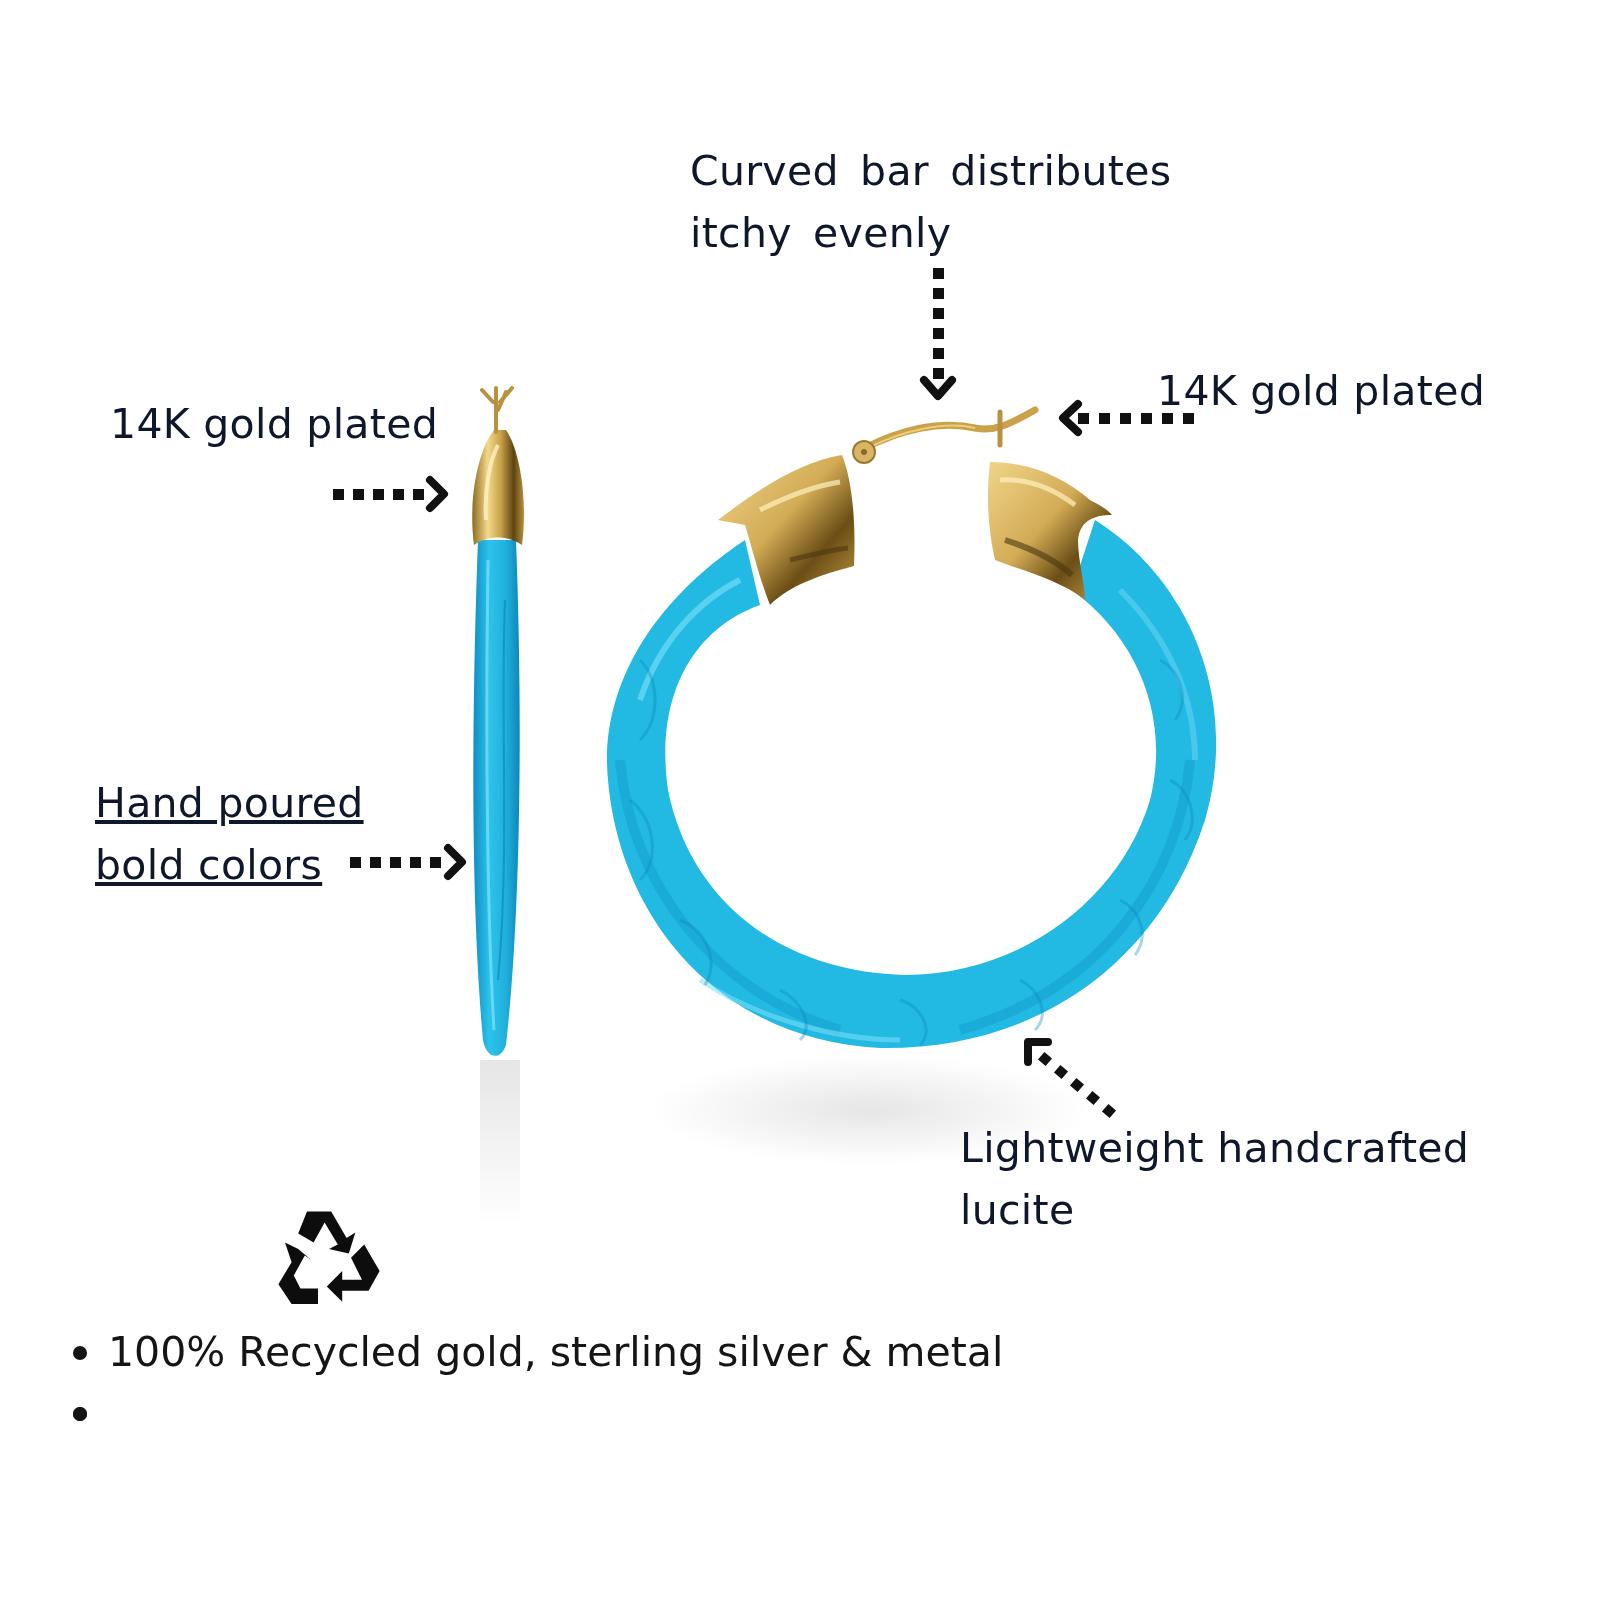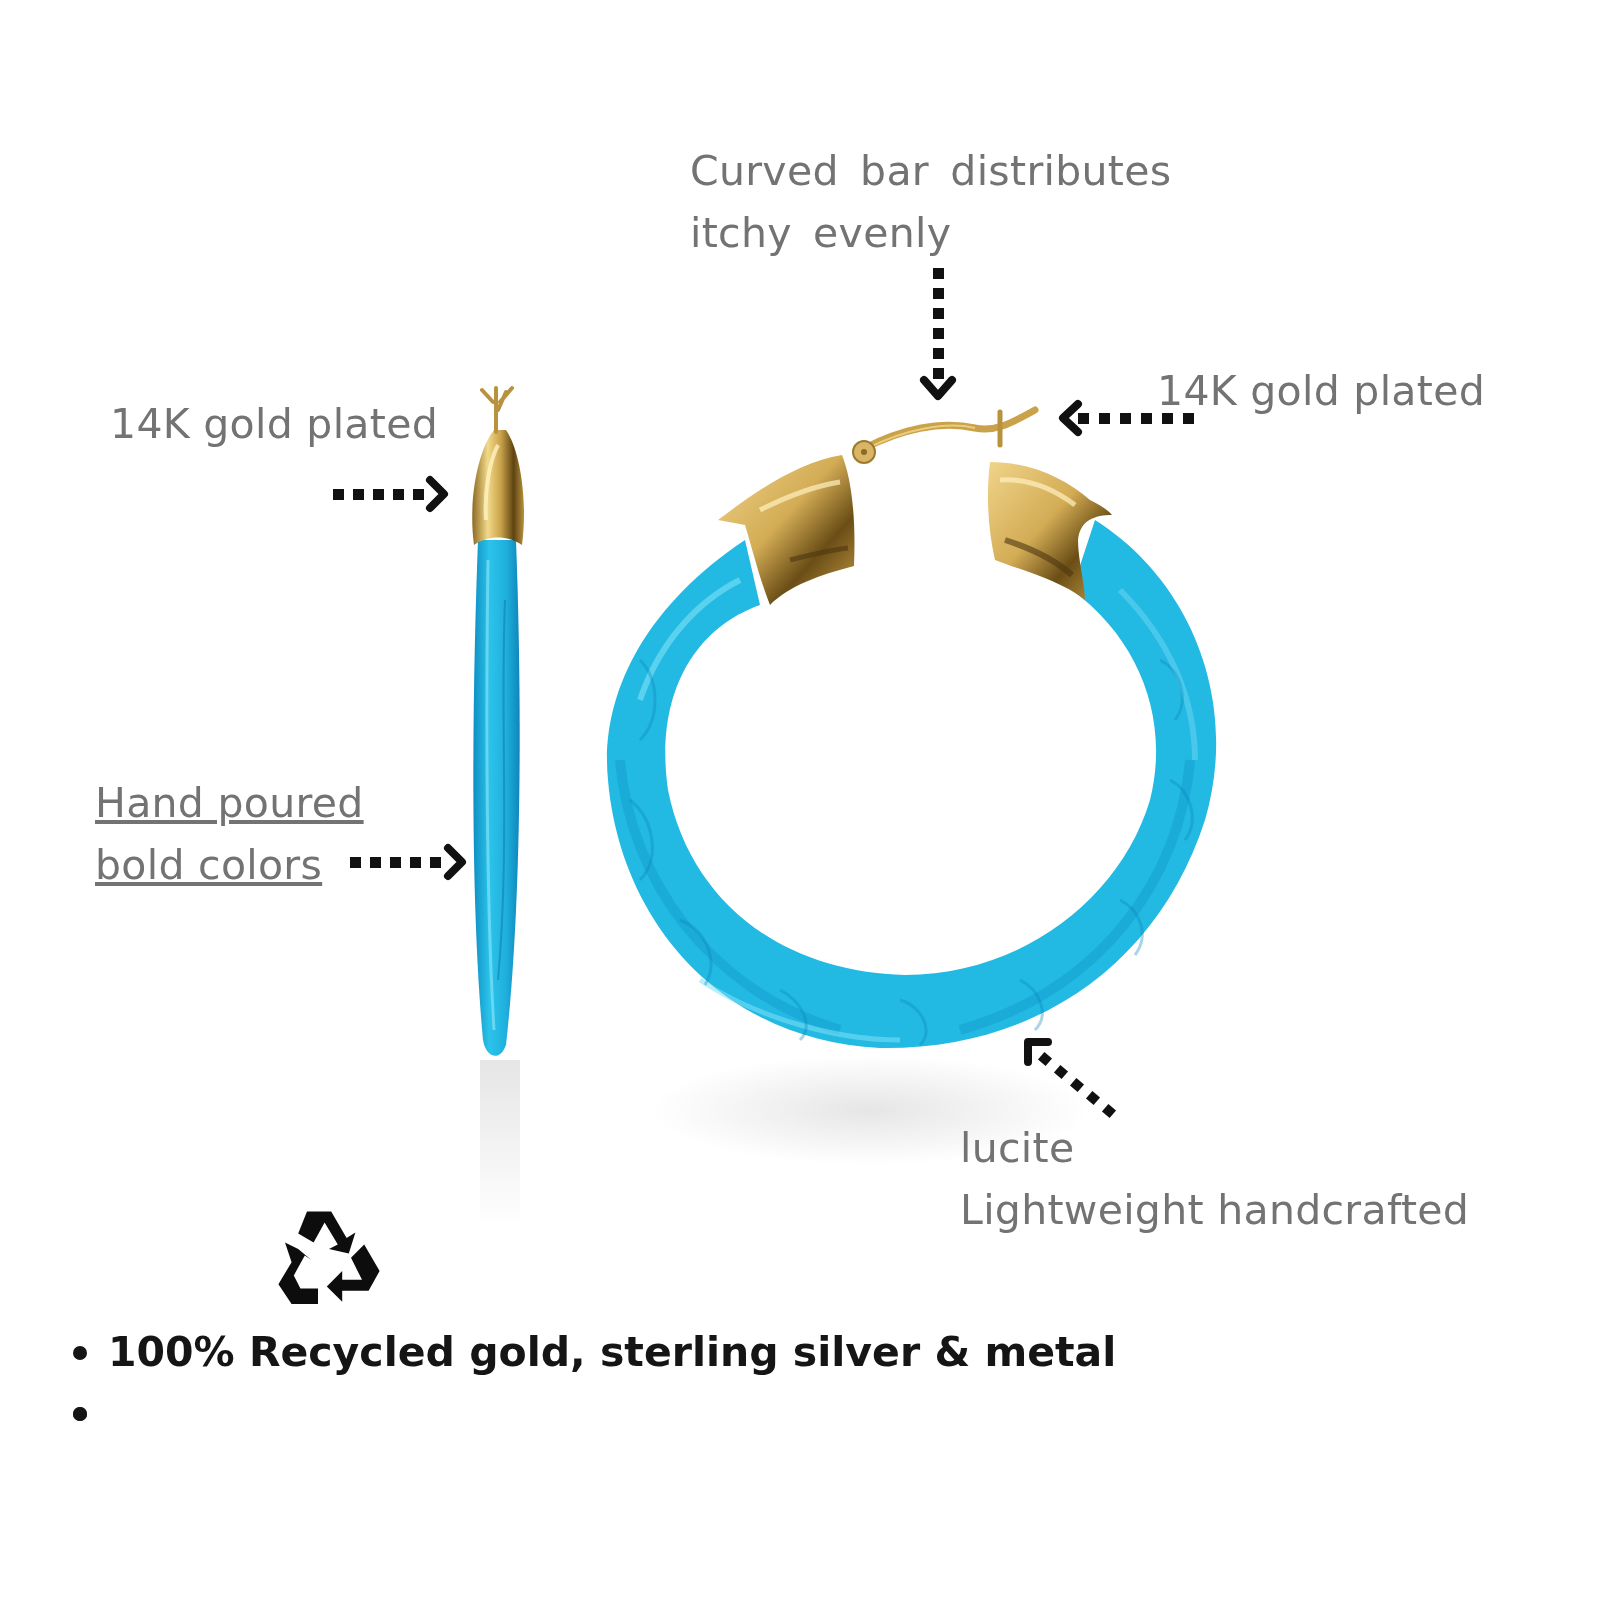--- a/index.html
+++ b/index.html
@@ -4,42 +4,41 @@
   <style>
     * { margin: 0; padding: 0; box-sizing: border-box; }
     html, body { width: 1600px; height: 1600px; background: #ffffff; overflow: hidden; }
     body { position: relative; font-family: "DejaVu Sans", sans-serif; color: #151515; }
 
     .label {
       position: absolute;
       font-size: 41px;
       line-height: 62px;
       font-weight: normal;
-      color: #737373;
+      color: #0f172a;
       white-space: nowrap;
       letter-spacing: 0.3px;
     }
     .label .line { display: block; }
 
     #lbl-curved { left: 690px; top: 140px; word-spacing: 8px; }
     #lbl-post   { left: 1157px; top: 360px; }
     #lbl-metal  { left: 110px; top: 393px; }
     #lbl-colors { left: 95px;  top: 772px; text-decoration: underline; }
     #lbl-lucite { left: 960px; top: 1117px; }
 
     .art { position: absolute; left: 0; top: 0; width: 1600px; height: 1600px; }
 
     #recycle-icon { position: absolute; left: 272px; top: 1205px; width: 114px; height: 110px; }
 
     .bullets {
       position: absolute;
       left: 70px;
       top: 1322px;
       list-style: none;
-      font-weight: bold;
     }
     .bullets li {
       position: relative;
       font-size: 41px;
       line-height: 61px;
       padding-left: 38px;
       white-space: nowrap;
       color: #151515;
     }
     .bullets li .dot {
@@ -198,22 +197,22 @@
 <div id="lbl-metal" class="label">
   <span class="line">14K gold plated</span>
 </div>
 
 <div id="lbl-colors" class="label">
   <span class="line">Hand poured</span>
   <span class="line">bold colors</span>
 </div>
 
 <div id="lbl-lucite" class="label">
+  <span class="line">Lightweight handcrafted</span>
   <span class="line">lucite</span>
-  <span class="line">Lightweight handcrafted</span>
 </div>
 
 <svg id="recycle-icon" viewBox="0 0 100 100" xmlns="http://www.w3.org/2000/svg">
   <g fill="#0d0d0d">
 
     <path d="M30,6 L52,6 L66,30 L74,25 L68,44 L50,40 L58,36 L46,16 L36,34 L22,26 Z"></path>
 
     <path d="M82,36 L96,60 L86,78 L62,78 L62,88 L48,74 L62,60 L62,68 L80,68 L70,48 Z"></path>
 
     <path d="M22,40 L10,34 L16,52 L4,72 L16,90 L40,90 L40,76 L24,76 L18,64 L28,46 L34,50 Z"></path>

